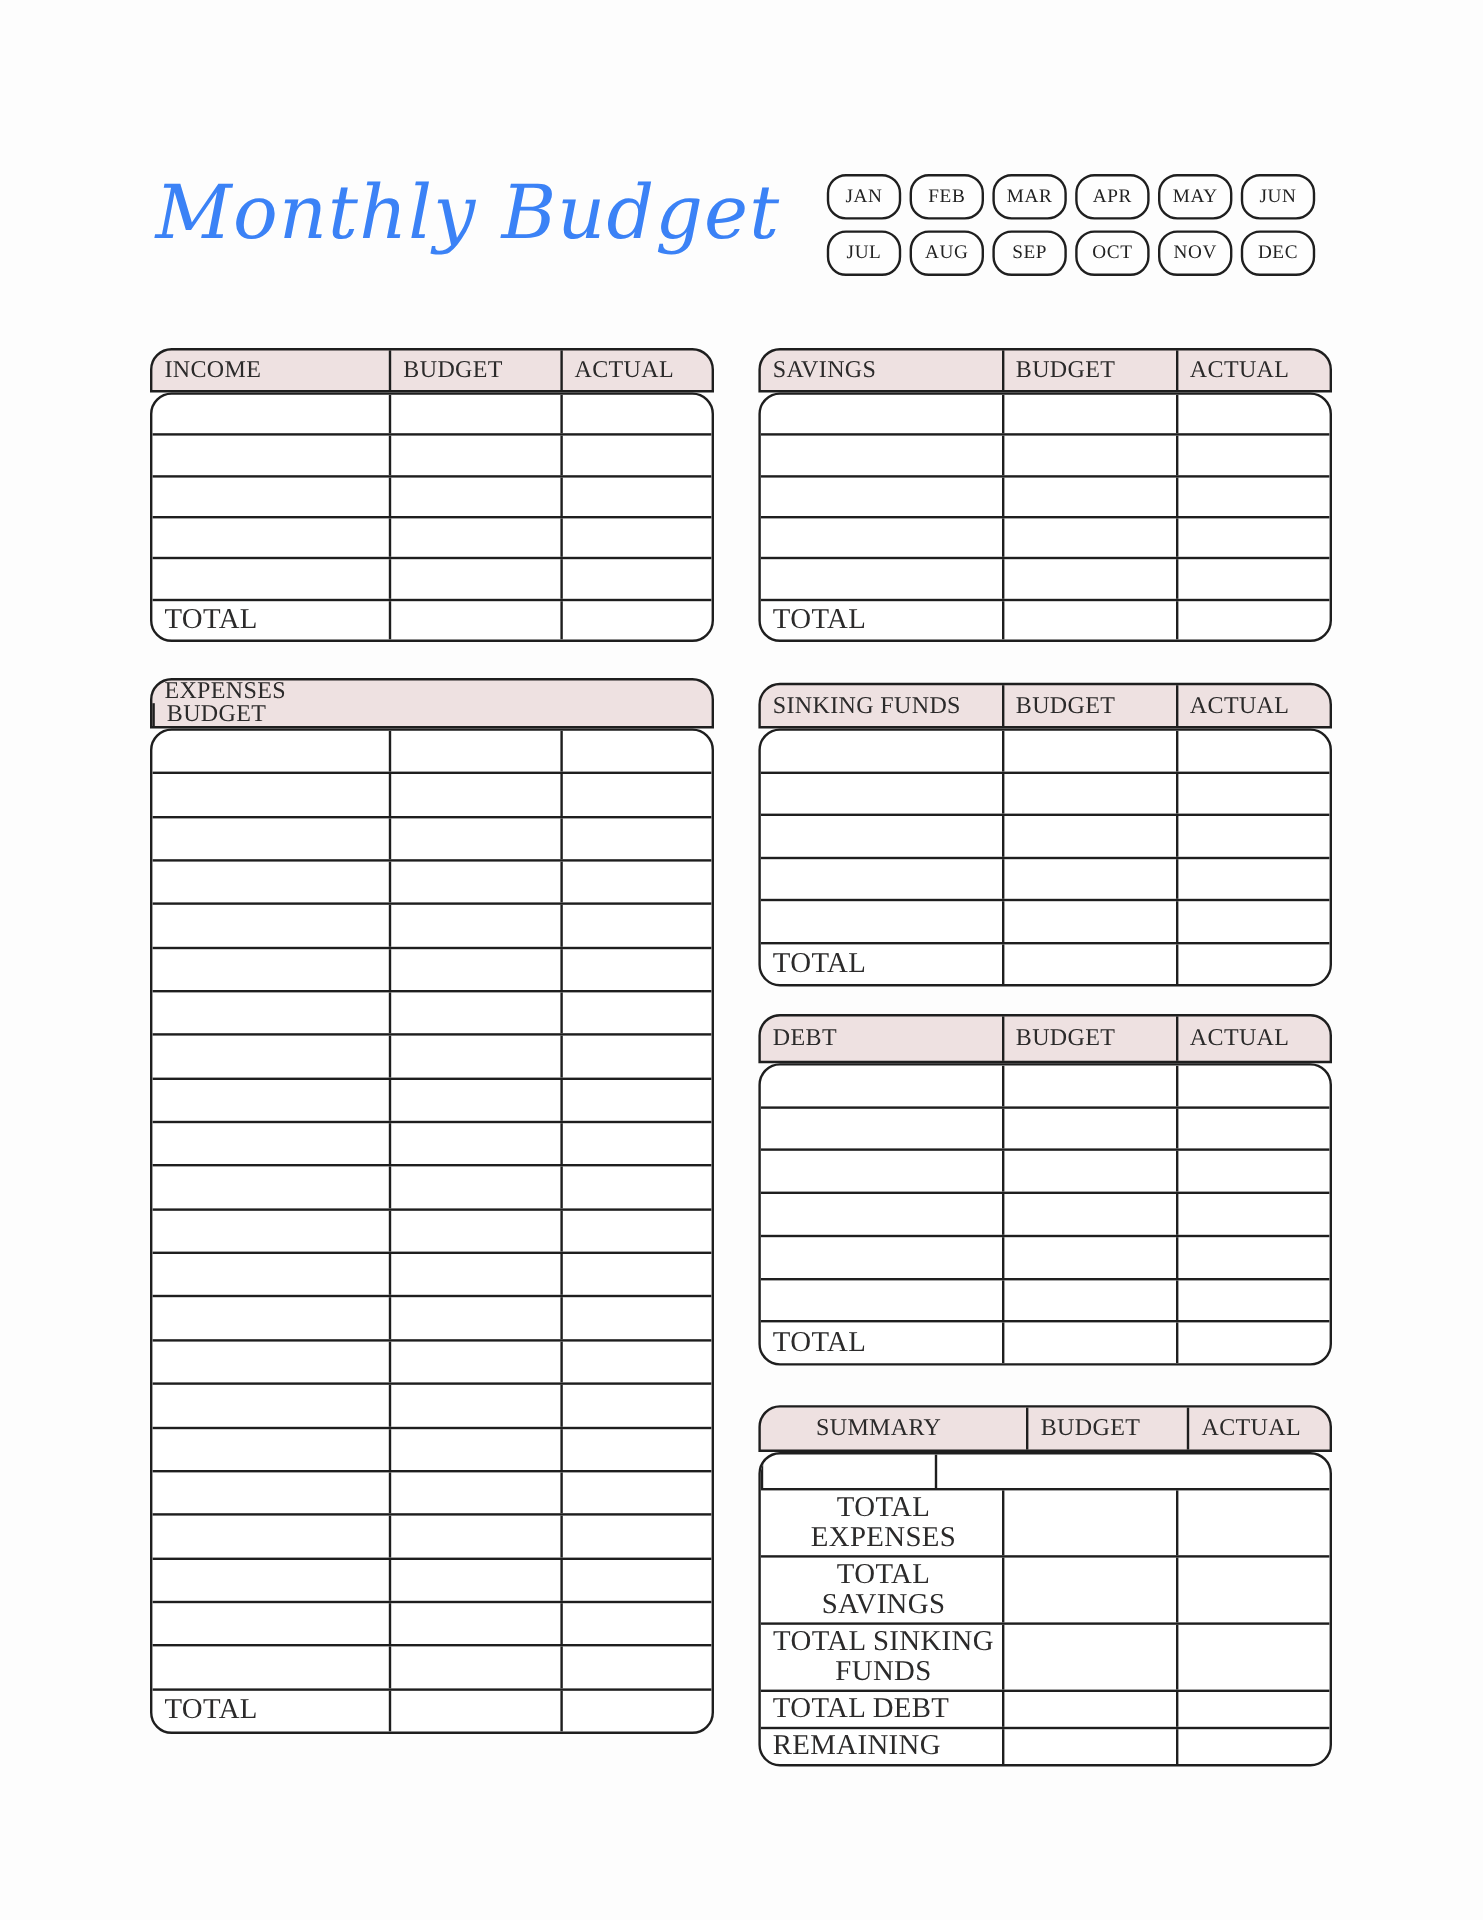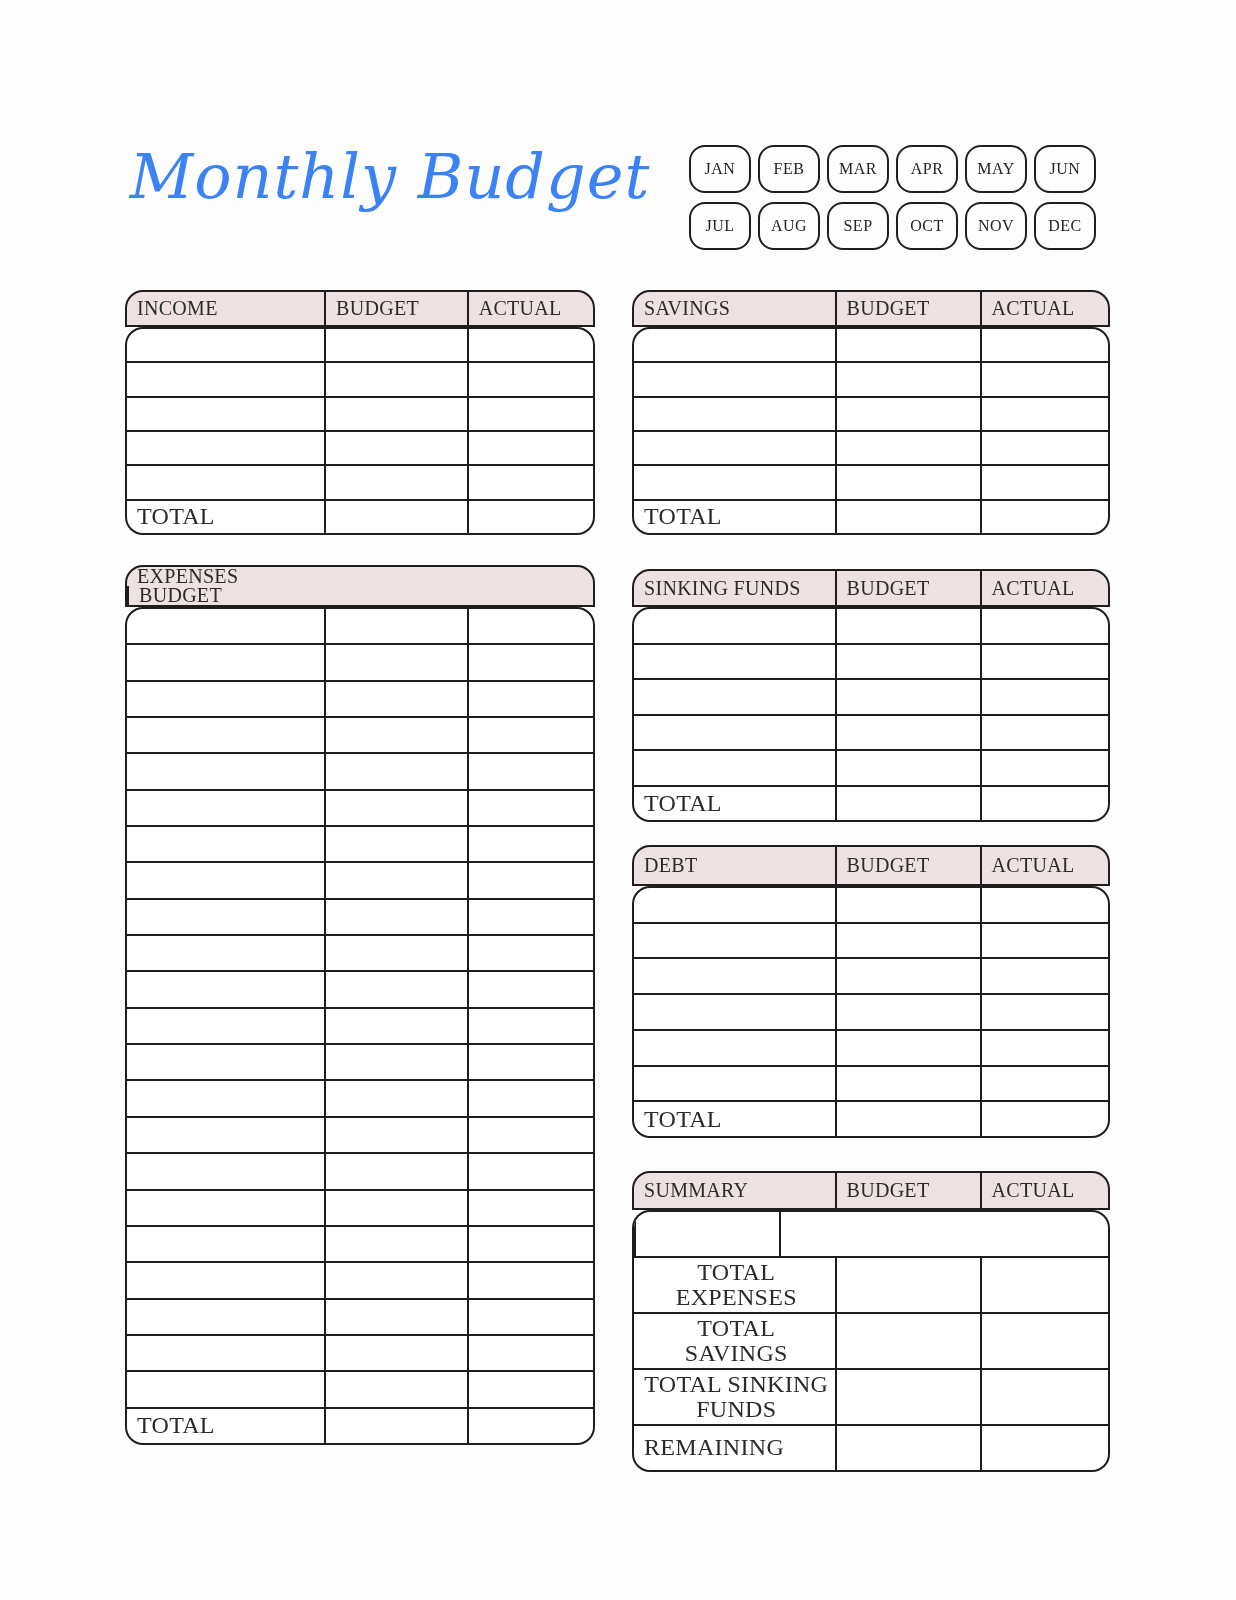--- a/index.html
+++ b/index.html
@@ -18,21 +18,21 @@
     font-size:62px; color:#3b82f6; letter-spacing:1px; white-space:nowrap;
   }
 
   
   .months {
     position:absolute; left:689px; top:145px;
     display:grid; grid-template-columns:repeat(6, 62px);
     column-gap:7px; row-gap:9px;
   }
   .month-pill {
-    height:48px; background:#fefefe;
+    height:38px; background:#fefefe;
     border:2px solid #1f1f1f; border-radius:16px;
     display:flex; align-items:center; justify-content:center;
     font-size:16px; letter-spacing:0.5px; color:#222;
   }
 
   
   .btable { position:absolute;text-align:center; }
   .thead {
     display:flex; height:37px;
     background:#eee1e1;
@@ -74,21 +74,21 @@
 
   .t-sinking  { left:632px; top:569px;  width:478px; }
   .t-sinking .thead { height:38px; }
   .t-sinking .tbody { height:215px; }
 
   .t-debt     { left:632px; top:845px;  width:478px; }
   .t-debt .thead { height:41px; }
   .t-debt .tbody { height:252px; }
 
   .t-summary  { left:632px; top:1171px; width:478px; }
-  .t-summary .thead { height:39px; }
+  .t-summary .thead { height:39px;padding-left:36px; }
   .t-summary .tbody { height:262px; }
 </style>
 </head>
 <body>
 
 <div class="page">
 
   <div class="script-title">Monthly Budget</div>
 
   <div class="months">
@@ -416,20 +416,25 @@
           <div class="tcell c1 labelled">TOTAL SAVINGS</div>
           <div class="tcell c2"></div>
           <div class="tcell c3"></div>
         </div>
         <div class="trow">
           <div class="tcell c1 labelled">TOTAL SINKING FUNDS</div>
           <div class="tcell c2"></div>
           <div class="tcell c3"></div>
         </div>
         <div class="trow">
+          <div class="tcell c1 labelled">TOTAL DEBT</div>
+          <div class="tcell c2"></div>
+          <div class="tcell c3"></div>
+        </div>
+        <div class="trow">
           <div class="tcell c1 labelled">REMAINING</div>
           <div class="tcell c2"></div>
           <div class="tcell c3"></div>
         </div>
       </div>
   </section>
 
 </div>
 
 </body></html>

